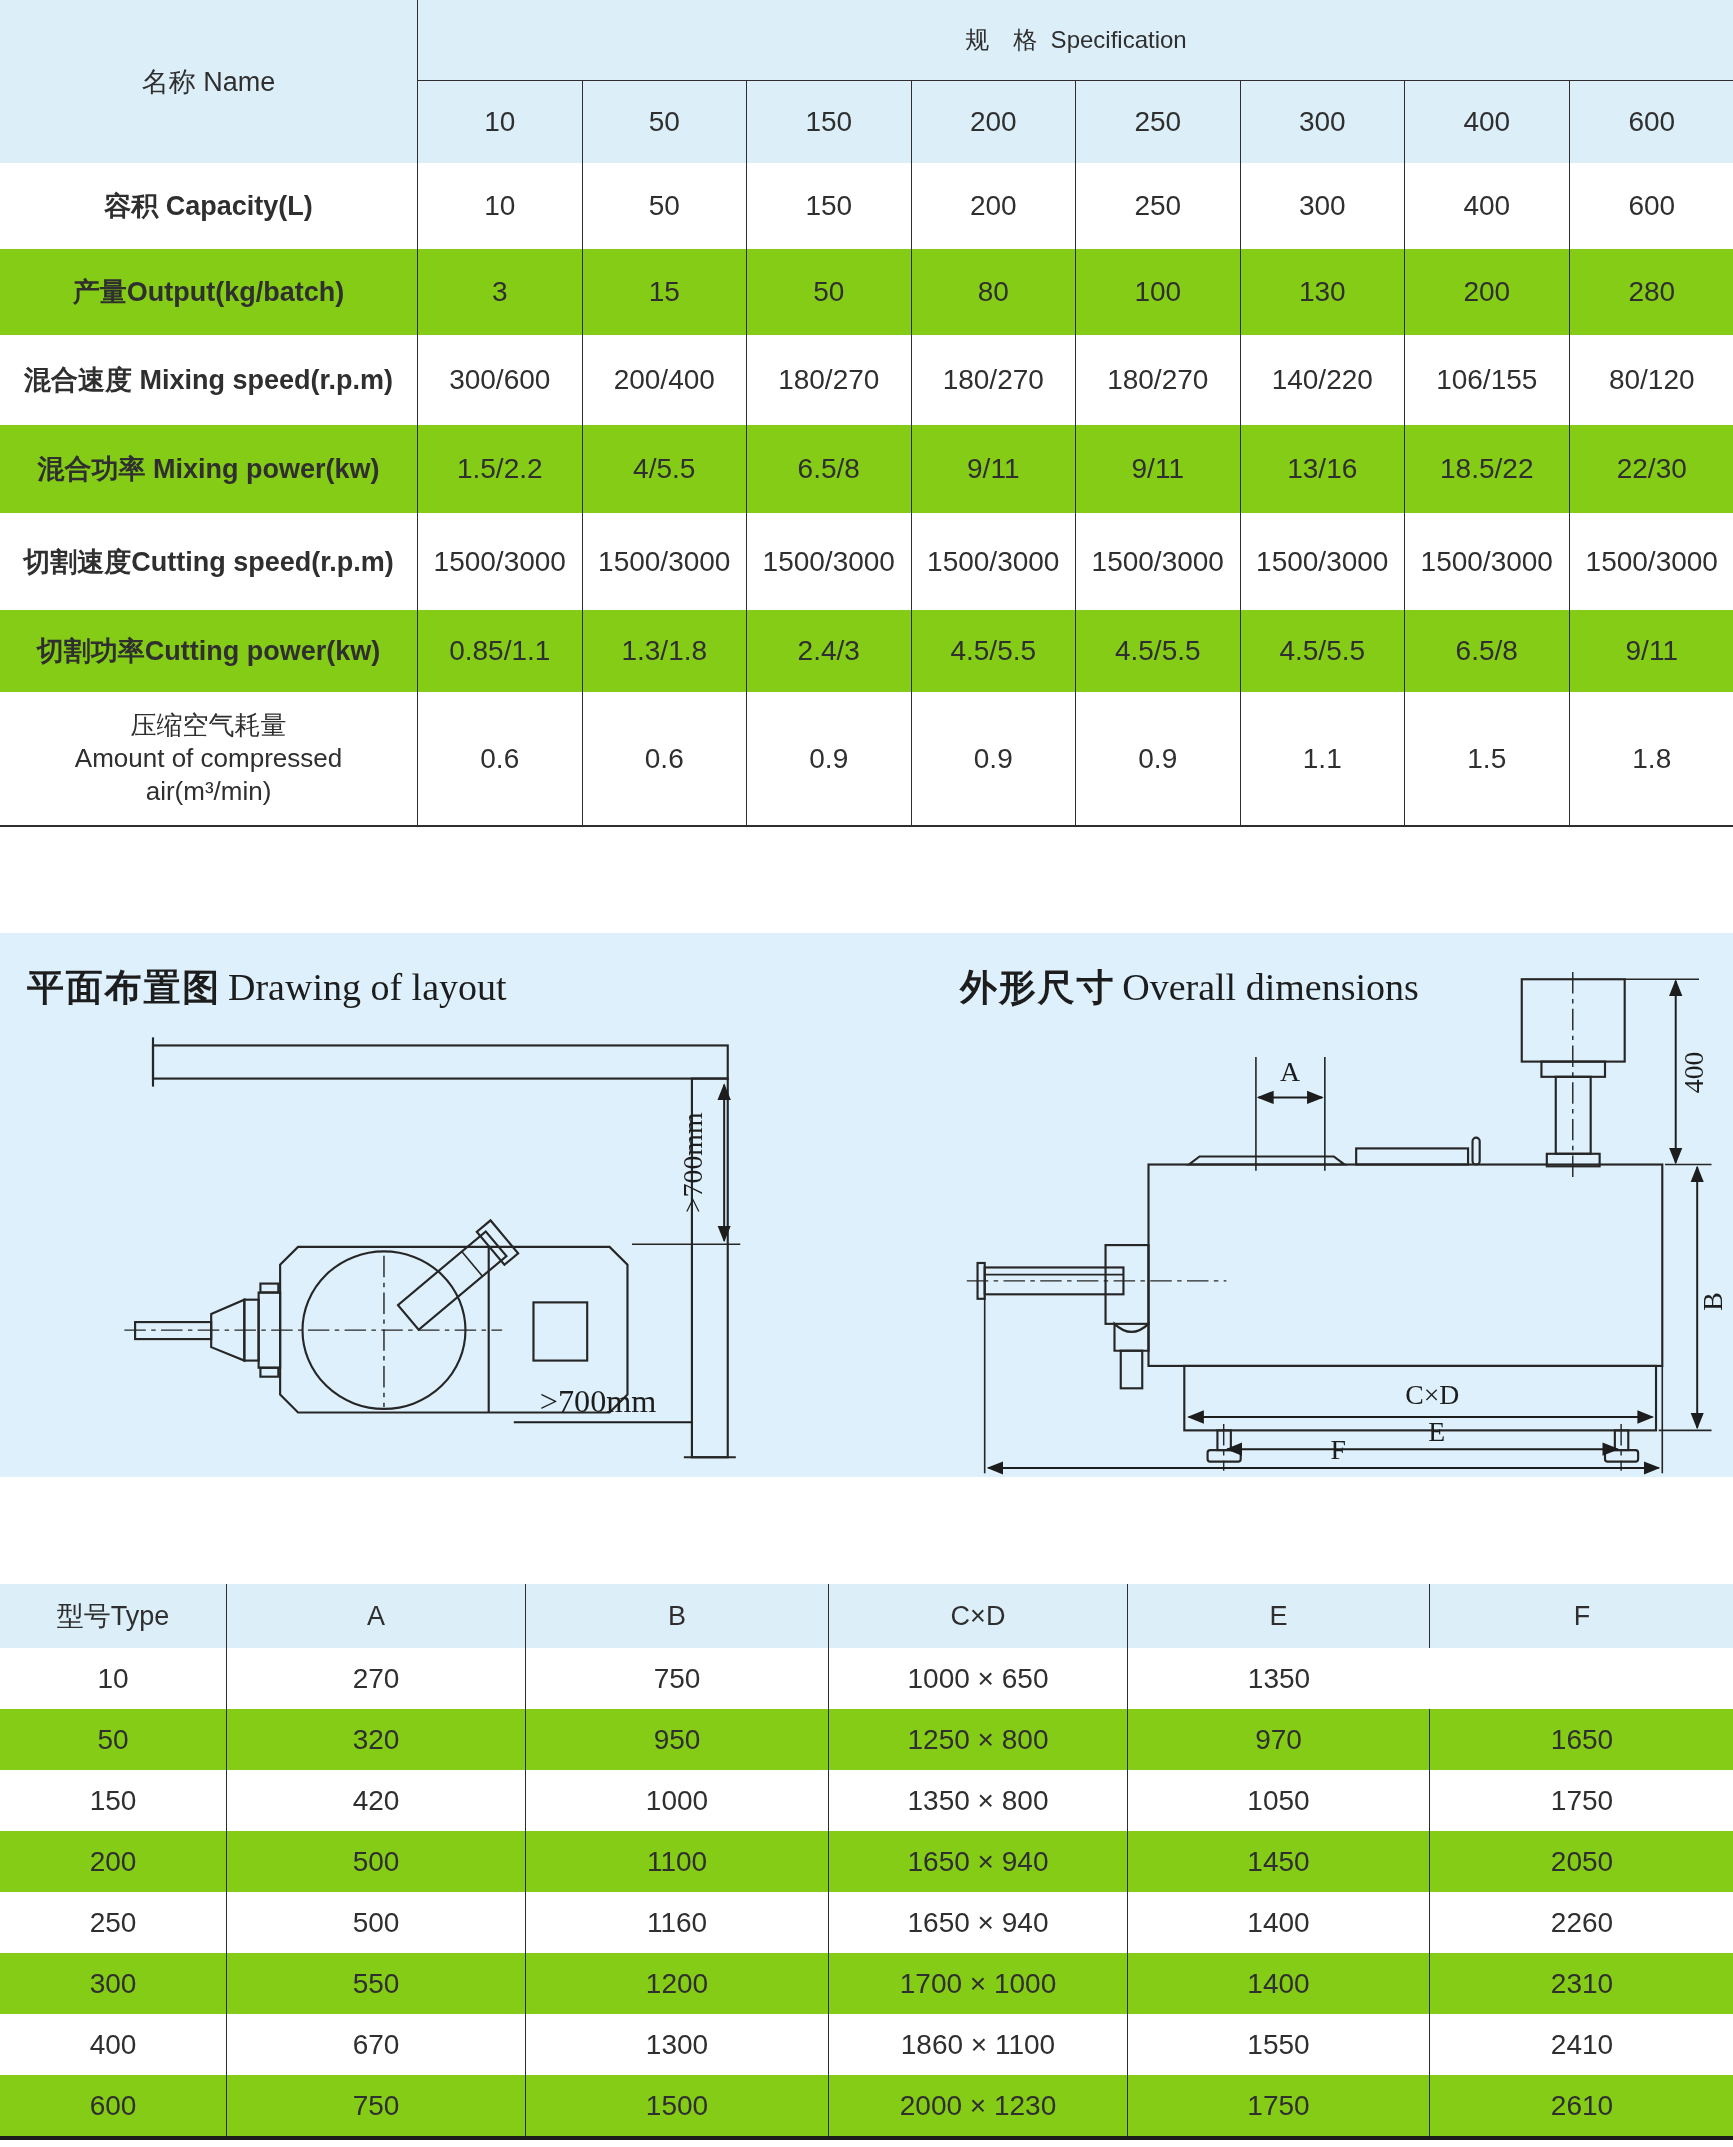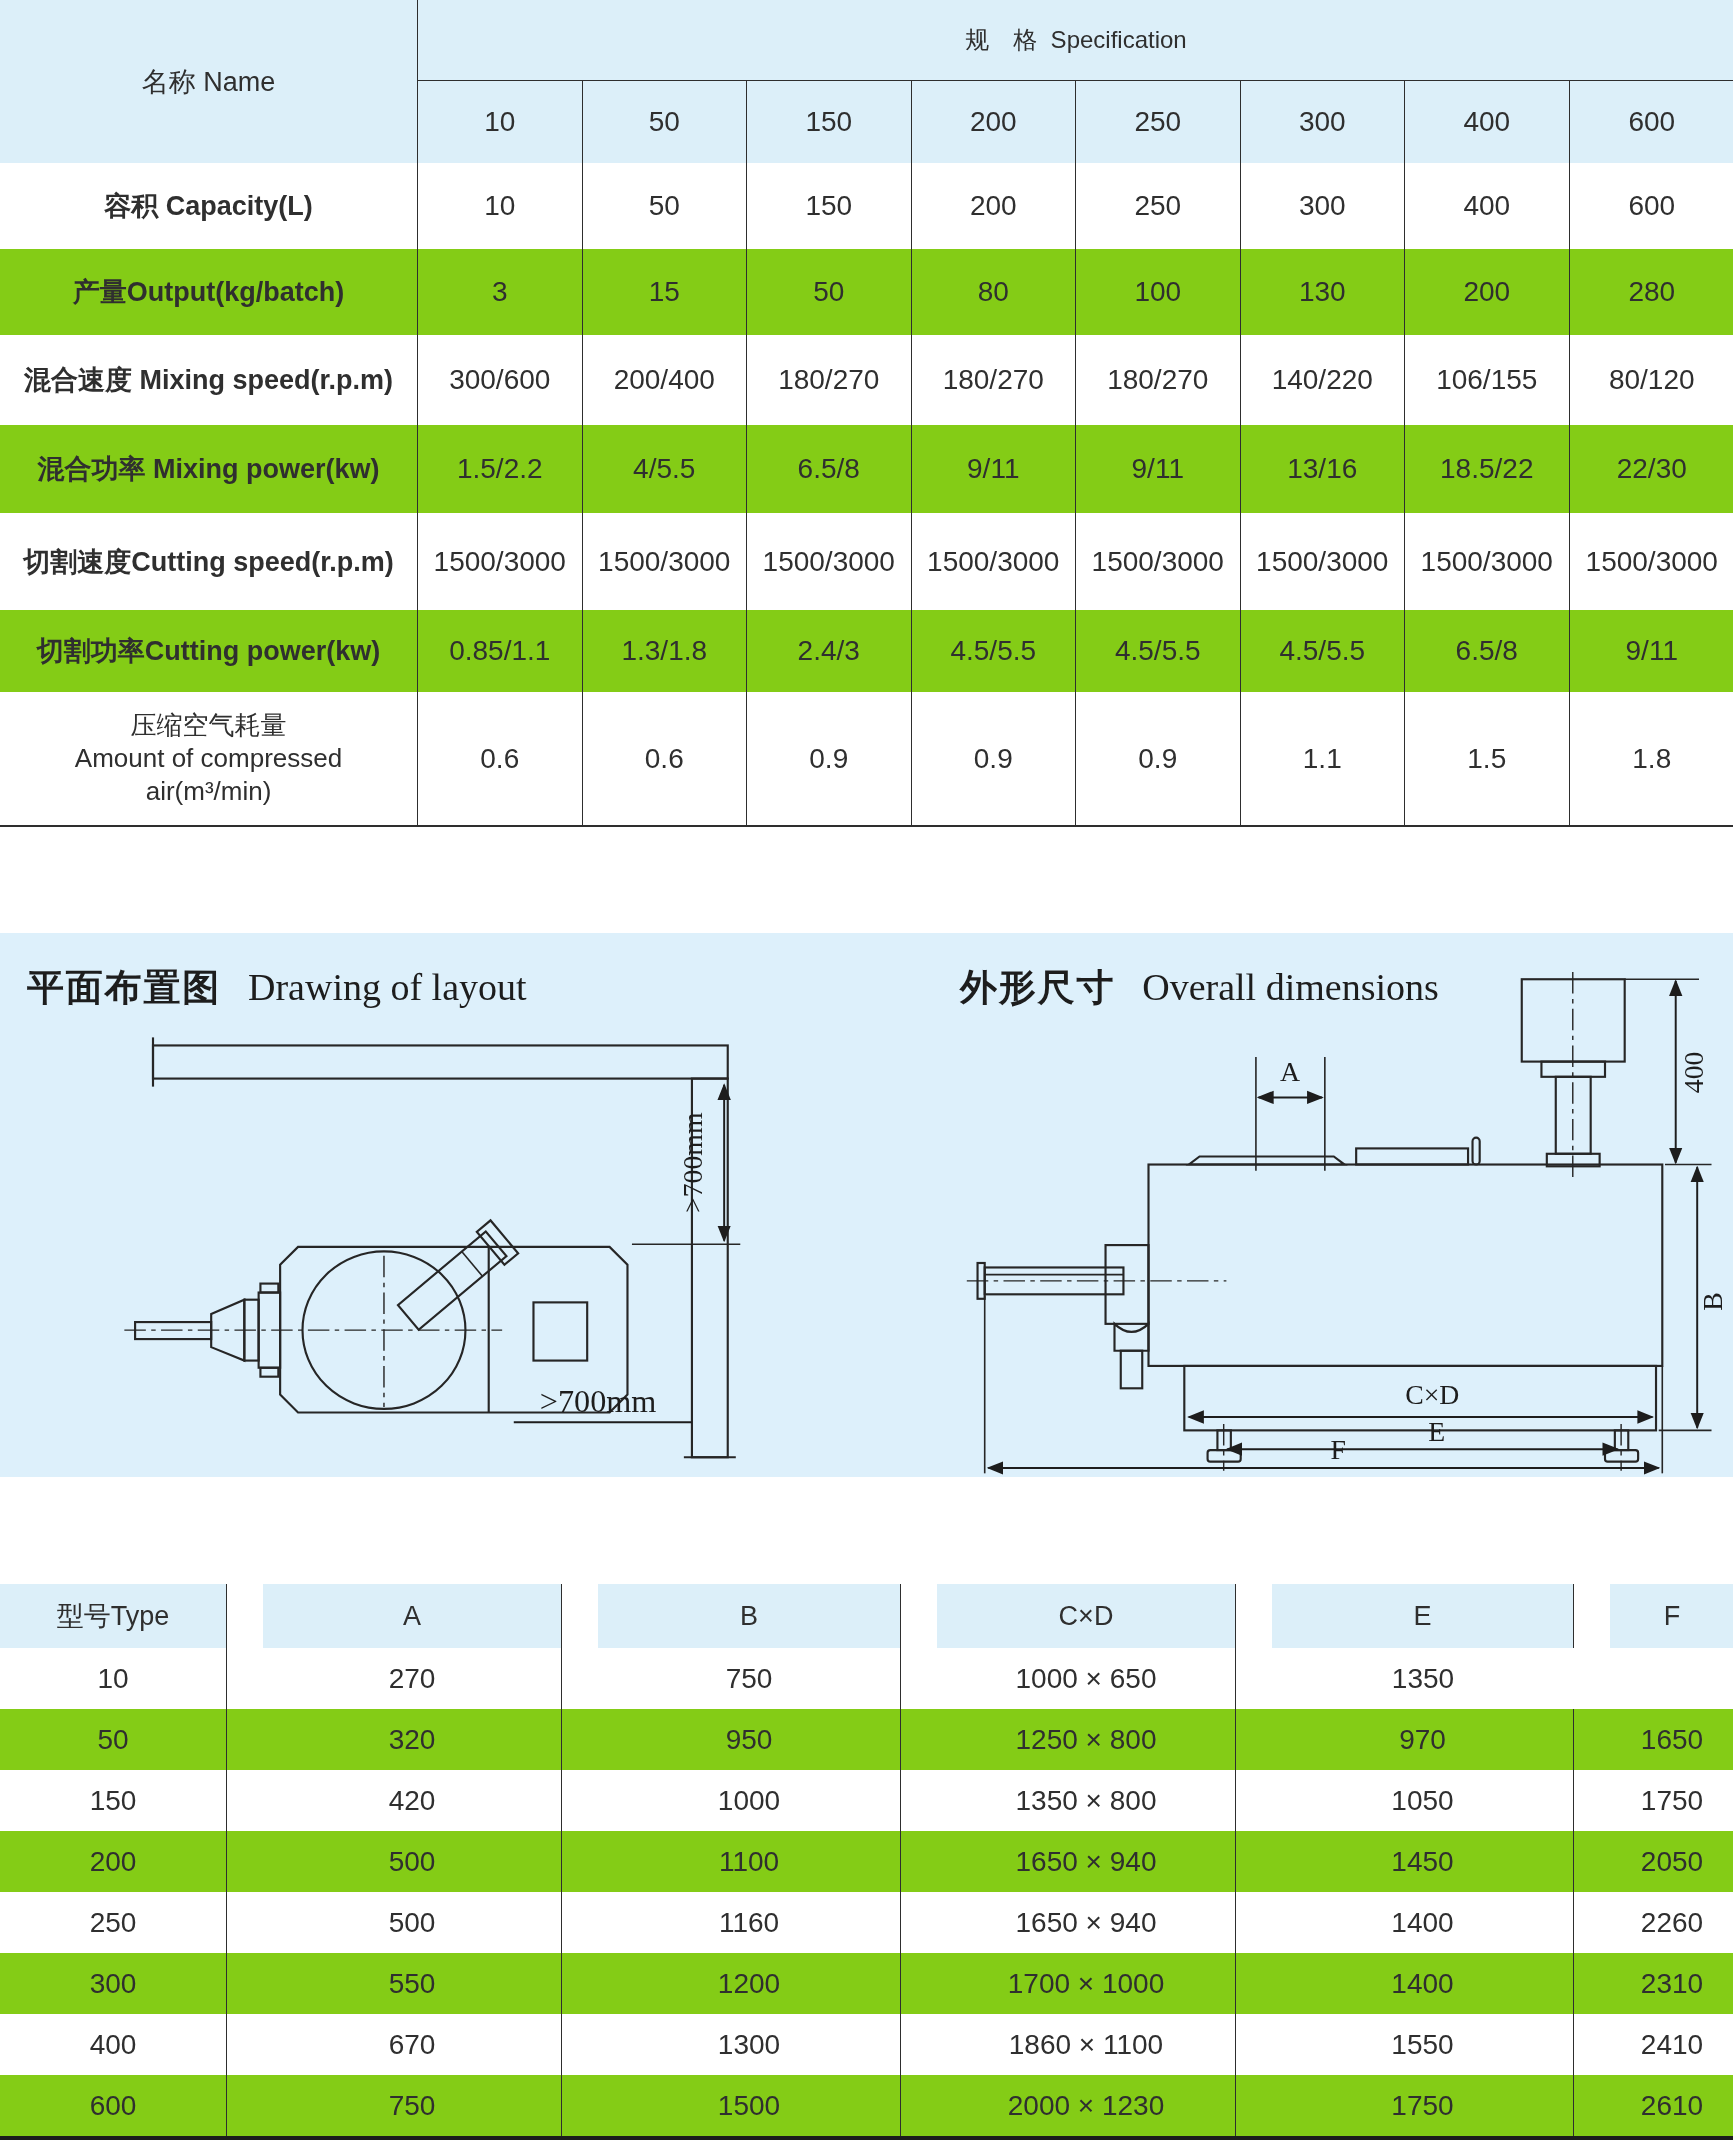--- a/index.html
+++ b/index.html
@@ -24,33 +24,33 @@
   .tcell.last{border-right:none;}
   .rowlabel{font-size:27px;line-height:32px;font-weight:bold;}
   .air-label{flex-direction:column;line-height:33px;font-size:26px;}
 
   
   .panel{position:absolute;left:0;top:933px;width:1734px;height:544px;background:#ddf0fb;}
   .panel-title{position:absolute;top:30px;font-family:"Liberation Serif",serif;white-space:nowrap;}
   .pt-left{left:27px;}
   .pt-right{left:960px;}
   .pt-zh{font-weight:700;font-size:37px;color:#1d1d1d;letter-spacing:1.8px;text-align:right;}
-  .pt-en{font-size:38px;color:#1d1d1d;margin-left:27px;}
+  .pt-en{font-size:38px;color:#1d1d1d;margin-left:7px;}
   .drawing-svg{position:absolute;}
   .dsvg-left{left:81px;top:65px;}
   .dsvg-right{left:931px;top:39px;}
   .tech{stroke:#262626;fill:none;stroke-width:2.4;}
   .tech-thin{stroke:#262626;fill:none;stroke-width:1.8;}
   .cline{stroke:#262626;fill:none;stroke-width:1.6;stroke-dasharray:24 6 5 6;}
   .dimtxt{font-family:"Liberation Serif",serif;font-size:31px;fill:#1d1d1d;}
   .arrline{stroke:#1d1d1d;fill:none;stroke-width:2.2;}
 
   
   .dim-table{position:absolute;left:0;top:1584px;width:1734px;border-bottom:4.5px solid #1c1c1c;}
-  .btrow{display:grid;grid-template-columns:227px 299px 303px 299px 302px 1fr;height:61px;gap:36px;}
+  .btrow{display:grid;grid-template-columns:227px 299px 303px 299px 302px 1fr;height:61px;}
   .btrow.head{height:64px;}
   .bcell{display:flex;align-items:center;justify-content:center;border-right:1.8px solid #2e2e2e;font-size:28px;}
   .bcell.last{border-right:none;}
   .bhead{background:#dceff9;font-size:27px;}
 </style>
 </head>
 <body>
 
 <div class="page">
 

